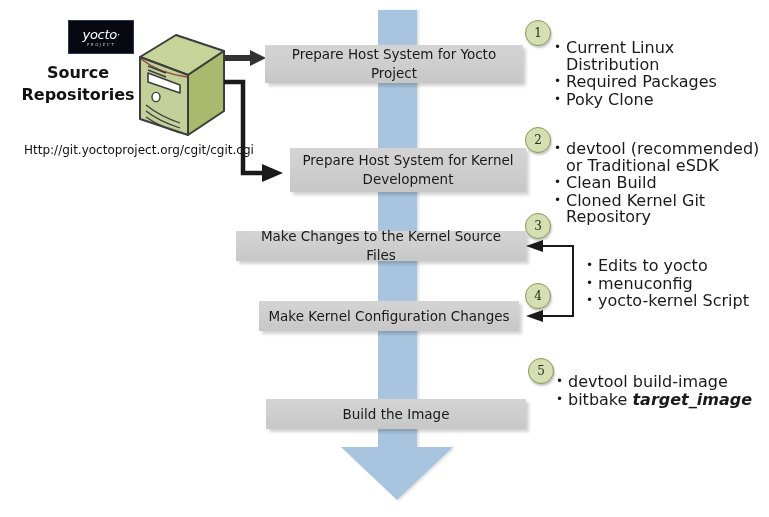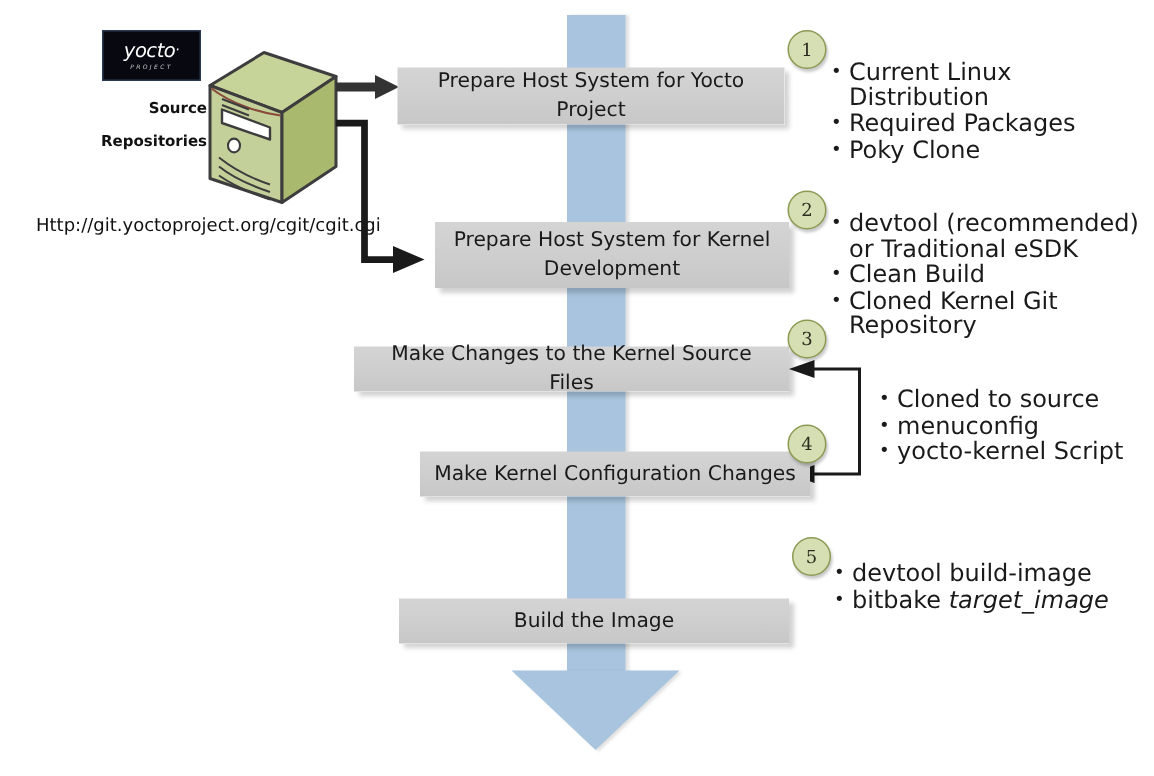--- a/index.html
+++ b/index.html
@@ -70,22 +70,22 @@
     font-size: 4px;
     letter-spacing: 1.6px;
     margin-top: 2px;
   }
 
   
   #source-repos-label {
     left: 18px;
     top: 62px;
     width: 120px;
-    text-align: right;
-    font-size: 10px;
+    text-align: center;
+    font-size: 16px;
     font-weight: bold;
     line-height: 22px;
     color: #111111;
   }
   #repo-url {
     left: 24px;
     top: 143px;
     font-size: 12px;
     color: #111111;
     white-space: nowrap;
@@ -104,21 +104,21 @@
     text-align: center;
     font-size: 13.5px;
     color: #1a1a1a;
     line-height: 19px;
     box-sizing: border-box;
     padding: 0 8px;
   }
   #box-1 { left: 265px; top: 45px;  width: 258px; height: 38px; }
   #box-2 { left: 290px; top: 148px; width: 236px; height: 44px; align-items: center; }
   #box-3 { left: 236px; top: 231px; width: 290px; height: 30px; }
-  #box-4 { left: 280px; top: 301px; width: 260px; height: 30px; }
+  #box-4 { left: 259px; top: 301px; width: 260px; height: 30px; }
   #box-5 { left: 266px; top: 379px; width: 260px; height: 30px; margin-top: 20px; }
 
   
   .step-circle {
     width: 24px;
     height: 24px;
     border-radius: 50%;
     background: #d6dfb3;
     border: 1.6px solid #8d9a54;
     display: flex;
@@ -150,21 +150,21 @@
     margin-bottom: 1px;
   }
   .bullet-list li::before {
     content: "\2022";
     position: absolute;
     left: 0;
     top: -1px;
     font-size: 12px;
     color: #1a1a1a;
   }
-  .bullet-list li i { font-style: italic; }
+  .bullet-list li i { font-style: italic; font-weight: bold; }
   #notes-1 { left: 554px; top: 40px;  width: 208px; }
   #notes-2 { left: 554px; top: 141px; width: 206px; }
   #notes-3 { left: 586px; top: 258px; width: 180px; }
   #notes-5 { left: 556px; top: 374px; width: 200px; }
 </style>
 </head>
 <body>
 
 <div id="canvas">
 
@@ -270,21 +270,21 @@
     <li>Poky Clone</li>
   </ul>
 
   <ul class="abs bullet-list" id="notes-2">
     <li>devtool (recommended) or Traditional eSDK</li>
     <li>Clean Build</li>
     <li>Cloned Kernel Git Repository</li>
   </ul>
 
   <ul class="abs bullet-list" id="notes-3">
-    <li>Cloned to source</li>
+    <li>Edits to yocto</li>
     <li>menuconfig</li>
     <li>yocto-kernel Script</li>
   </ul>
 
   <ul class="abs bullet-list" id="notes-5">
     <li>devtool build-image</li>
     <li><span>bitbake </span><i>target_image</i></li>
   </ul>
 
 </div>

